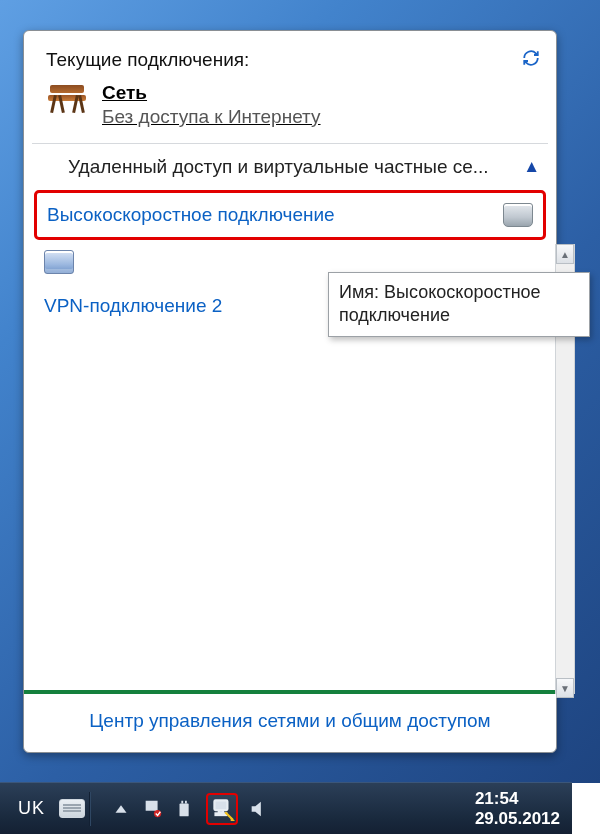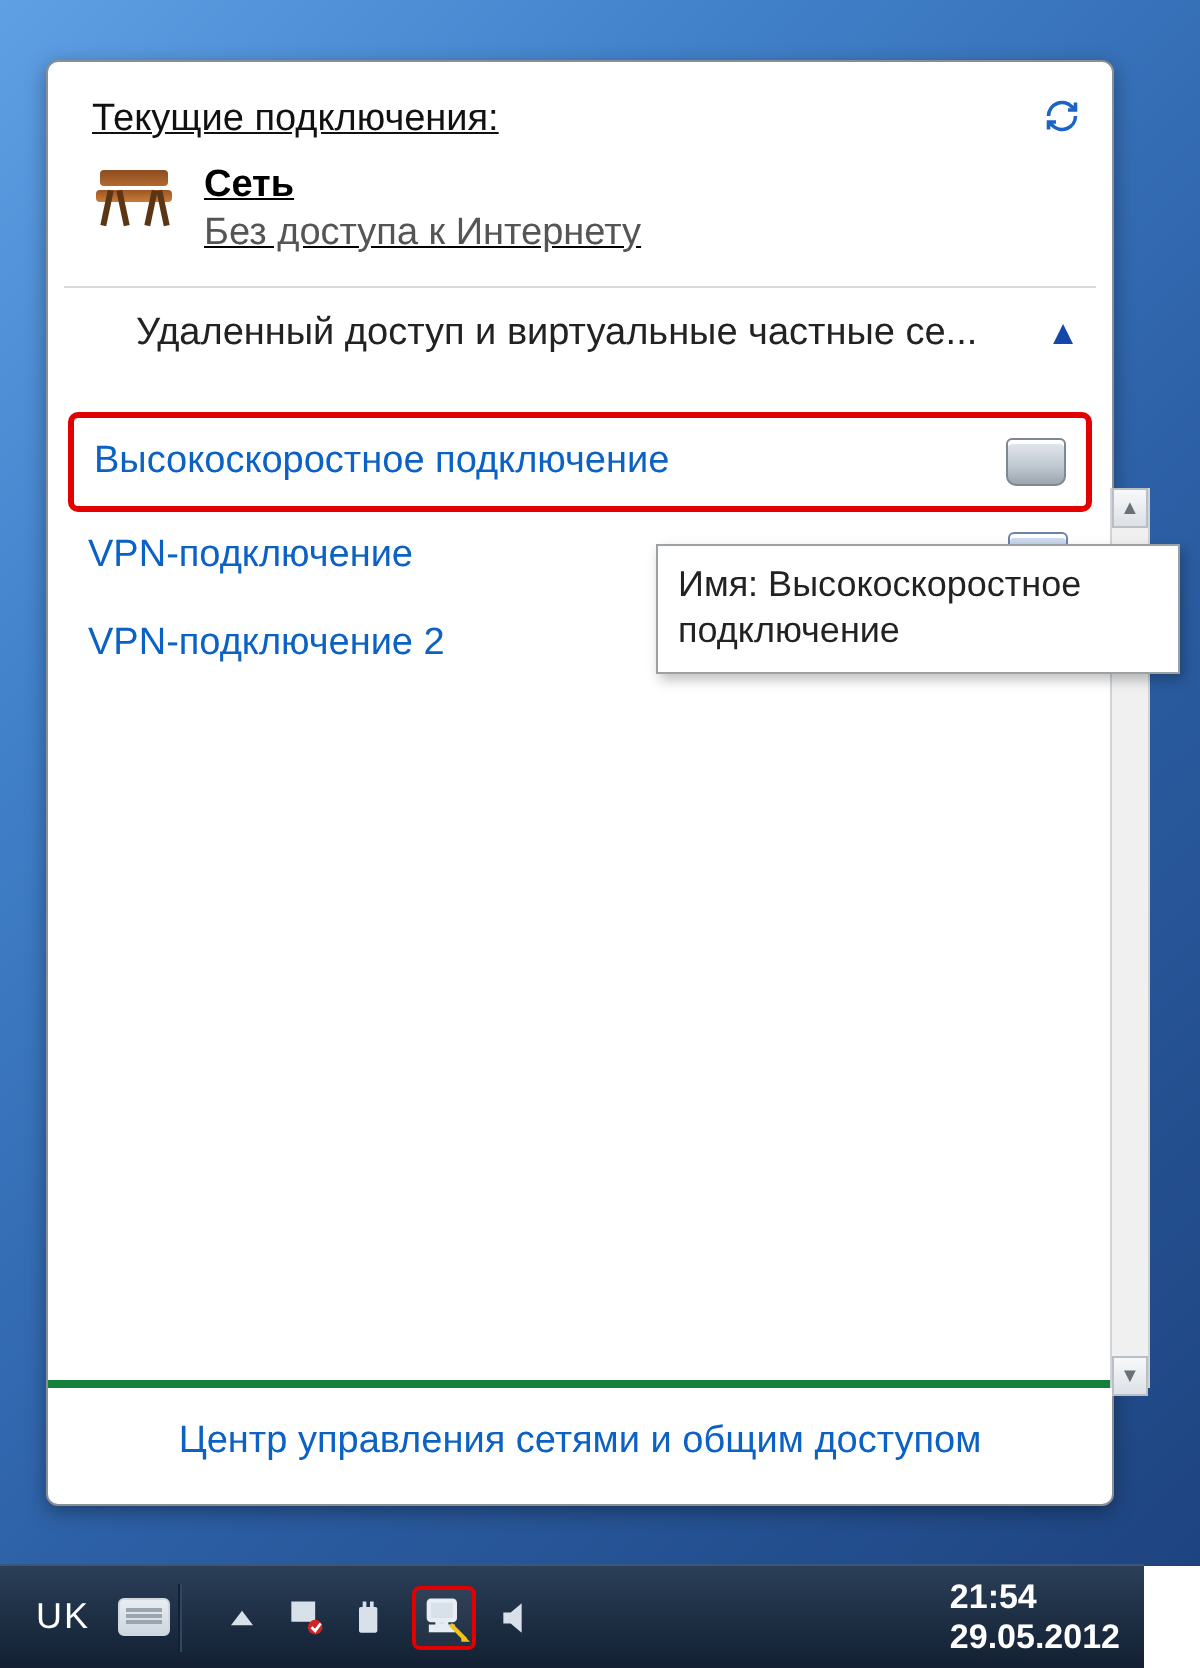--- a/index.html
+++ b/index.html
@@ -35,21 +35,20 @@
   }
   .flyout-header {
     padding: 18px 16px 6px 22px;
     display: flex;
     align-items: flex-start;
     justify-content: space-between;
   }
   .flyout-title {
     font-size: 19px;
     color: #111;
-    text-decoration: underline;
   }
   .refresh-icon {
     width: 18px; height: 18px;
     color: #1a64c7;
     cursor: pointer;
   }
   .hdr-row {
     display: flex;
     padding: 4px 22px 14px 22px;
     align-items: flex-start;
@@ -107,21 +106,20 @@
     padding: 10px 12px 10px 10px;
     font-size: 19px;
     color: #0b61c4;
     cursor: pointer;
     border-radius: 2px;
   }
   .conn-item.highlight {
     border: 3px solid #e20000;
     border-radius: 5px;
     padding: 10px 10px;
-    margin-top: 16px;
   }
   .conn-icon-modem, .conn-icon-server {
     width: 28px; height: 22px; flex: 0 0 28px;
   }
   .conn-icon-modem {
     background: linear-gradient(#e6eaef 0%, #c0c8d0 60%, #9aa5ae 100%);
     border: 1px solid #7d8890;
     border-radius: 3px 3px 5px 5px;
     box-shadow: inset 0 2px 0 #fff;
   }
@@ -267,21 +265,20 @@
     <span>Удаленный доступ и виртуальные частные се...</span>
     <span class="chevron-up">▲</span>
   </div>
 
   <div class="conn-list">
     <div class="conn-item highlight">
       <span>Высокоскоростное подключение</span>
       <span class="conn-icon-modem"></span>
     </div>
     <div class="conn-item">
-      <span>VPN-подключение</span>
       <span class="conn-icon-server"></span>
     </div>
     <div class="conn-item">
       <span>VPN-подключение 2</span>
       <span class="conn-icon-server"></span>
     </div>
   </div>
 
   <div class="flyout-footer">
     <span class="footer-link">Центр управления сетями и общим доступом</span>

